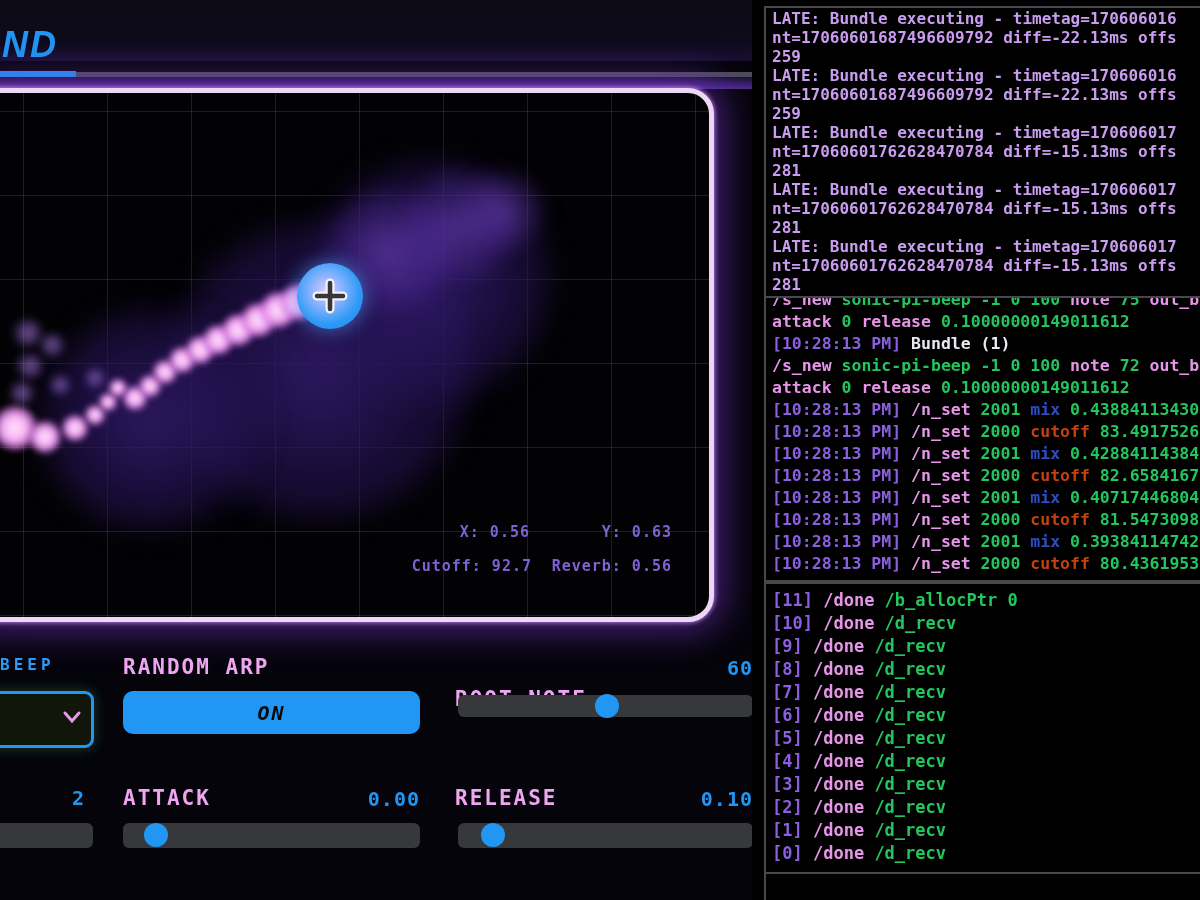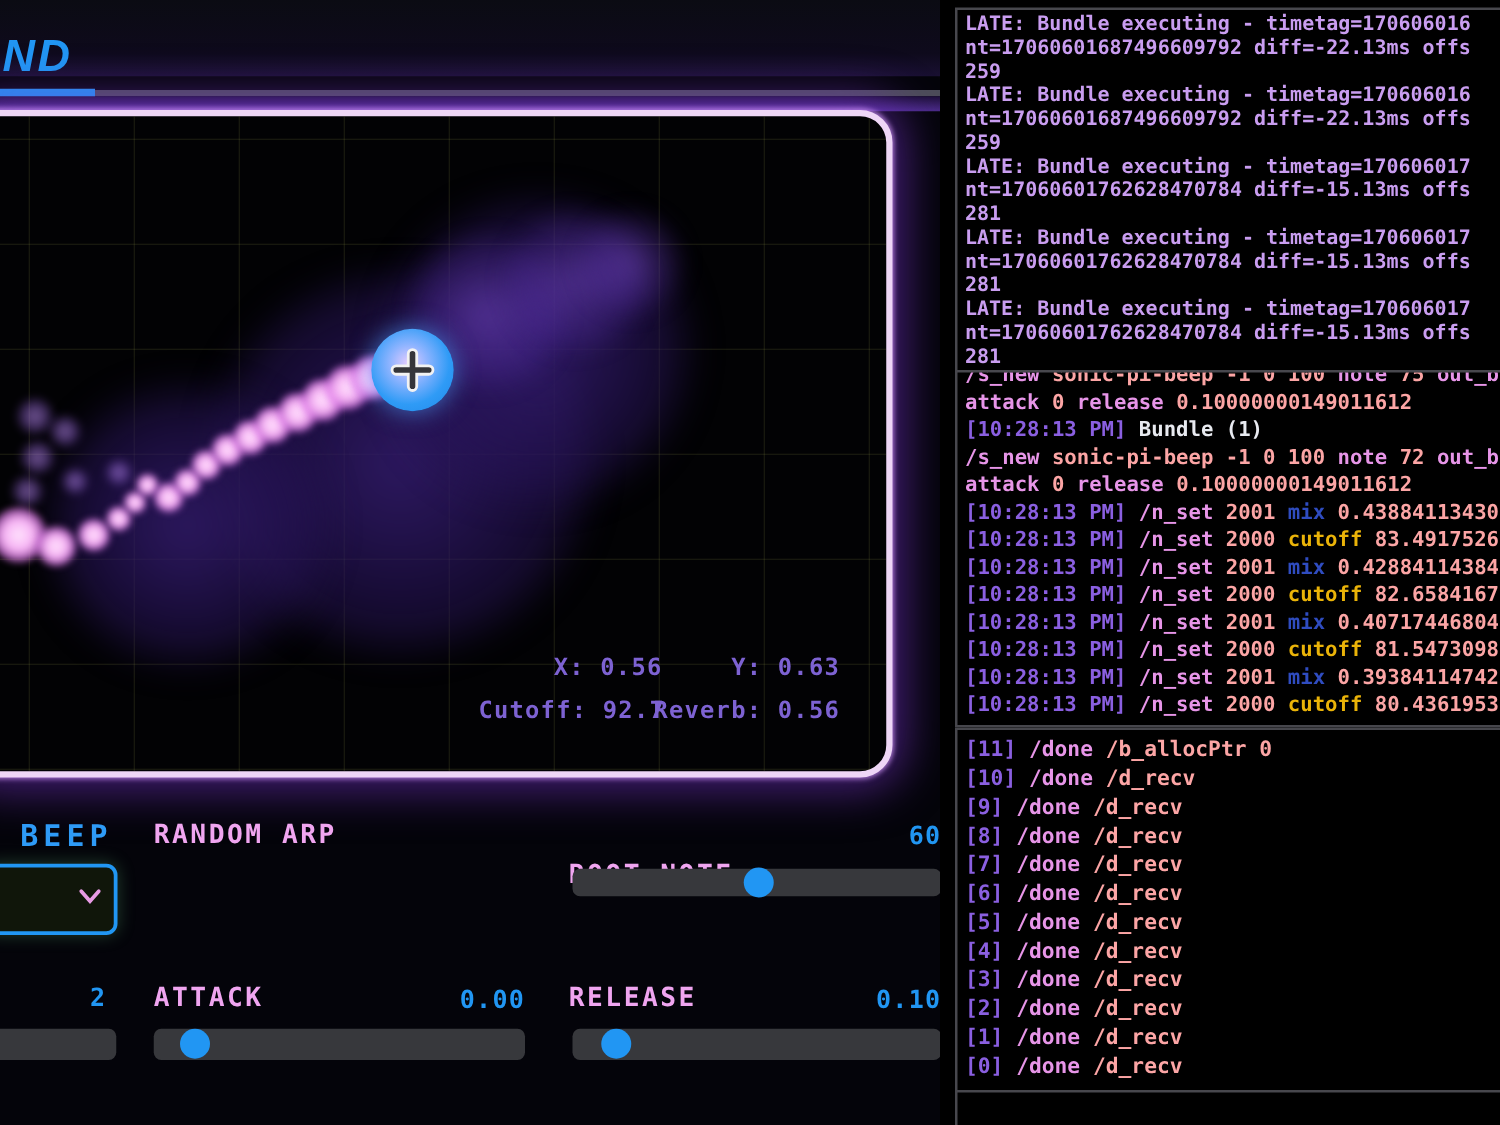--- a/index.html
+++ b/index.html
@@ -29,47 +29,47 @@
        background-size:84px 84px;background-position:46px 18px;}
   .blob{position:absolute;border-radius:50%;pointer-events:none;}
   .blob.b{background:radial-gradient(circle,#ffe4fd 0%,#f6b1f4 40%,rgba(218,110,232,0.65) 65%,rgba(180,70,210,0) 100%);filter:blur(3px);}
   .blob.f{background:radial-gradient(circle,#b58ae9 0%,rgba(142,92,214,0.55) 55%,rgba(120,70,190,0) 100%);filter:blur(4px);opacity:0.65;}
   .blob.c{background:radial-gradient(circle,rgba(132,82,222,0.45) 0%,rgba(100,55,190,0.22) 55%,rgba(90,50,180,0) 100%);filter:blur(9px);}
   .blob.h{background:radial-gradient(circle,rgba(50,27,108,0.9) 0%,rgba(40,20,90,0.55) 55%,rgba(30,15,70,0) 100%);filter:blur(14px);}
   .cursor{position:absolute;width:66px;height:66px;border-radius:50%;
        background:radial-gradient(circle at 45% 42%, #e5ccff 0%, #8fb4ff 28%, #2f9bf6 62%, #1f87e8 100%);
        box-shadow:0 0 18px 2px rgba(80,160,255,0.55);cursor:grab;}
   .cursor svg{position:absolute;left:15px;top:15px;}
-  .readout{position:absolute;font-weight:bold;font-size:19px;letter-spacing:1px;color:#7d62d2;text-align:left;}
+  .readout{position:absolute;font-weight:bold;font-size:15px;letter-spacing:1px;color:#7d62d2;text-align:left;}
 
   
   .ctl-label{position:absolute;font-weight:bold;font-size:21px;letter-spacing:2px;color:#f0a5f0;text-align:center;}
   .ctl-value{position:absolute;font-weight:bold;font-size:20px;letter-spacing:1px;color:#2196f3;text-align:right;}
-  .synth-label{position:absolute;font-weight:bold;font-size:24px;letter-spacing:4px;color:#2e9bf7;text-align:right;}
+  .synth-label{position:absolute;font-weight:bold;font-size:16px;letter-spacing:4px;color:#2e9bf7;}
   .select{position:absolute;left:-14px;top:691px;width:102px;height:51px;background:#10160a;
           border:3px solid #2196f3;border-radius:9px;cursor:pointer;
           box-shadow:0 0 14px rgba(120,230,140,0.25);}
   .select svg{position:absolute;right:9px;top:16px;}
   .btn-on{position:absolute;left:123px;top:691px;width:297px;height:43px;background:#2196f3;
           border:none;border-radius:10px;color:#06080c;font-family:"DejaVu Sans Mono",monospace;
           font-weight:bold;font-style:italic;font-size:20px;letter-spacing:2px;cursor:pointer;}
   .slider{position:absolute;background:#37383c;border-radius:6px;cursor:pointer;}
   .thumb{position:absolute;width:24px;height:24px;border-radius:50%;background:#2196f3;cursor:grab;}
 
   
   .log-pane{position:absolute;left:764px;top:0;width:436px;height:900px;background:#000;}
   .log-box{position:absolute;left:0;width:460px;background:#000;border:2px solid #47474d;
            overflow:hidden;white-space:pre;}
   .box-late{top:6px;height:287px;font-size:16px;font-weight:bold;line-height:19px;padding:1px 0 0 6px;color:#c99df0;}
   .box-osc{top:296px;height:282px;font-size:16.5px;font-weight:bold;line-height:22px;padding:0 0 0 6px;}
   .box-osc .inner{margin-top:-9px;}
   .box-done{top:582px;height:286px;font-size:17px;font-weight:bold;line-height:23px;padding:5px 0 0 6px;}
   .box-empty{top:872px;height:80px;}
-  .pur{color:#8a5fe0;} .pnk{color:#e795e8;} .blu{color:#fca5a5;}
-  .nvy{color:#2f4cc0;} .mbl{color:#eab308;margin-top:36px;} .wht{color:#e8eaf0;}
+  .pur{color:#8a5fe0;} .pnk{color:#e795e8;} .blu{color:#22c55e;}
+  .nvy{color:#2f4cc0;} .mbl{color:#c2410c;margin-top:36px;} .wht{color:#e8eaf0;}
 </style>
 </head>
 <body>
 
 <div class="left-pane">
   <div class="tabbar">
     <div class="tab active">ND</div>
     <div class="underline-active"></div>
     <div class="underline-rest"></div>
   </div>
@@ -121,20 +121,21 @@
   </div>
 
   <div class="synth-label" style="left:0;top:655px;width:90px;">BEEP</div>
   <div class="select">
     <svg width="20" height="14" viewBox="0 0 20 14">
       <polyline points="3,3 10,11 17,3" fill="none" stroke="#e79ae4" stroke-width="3" stroke-linecap="round"></polyline>
     </svg>
   </div>
 
   <div class="ctl-label" style="left:123px;top:655px;">RANDOM ARP</div>
+  <button class="btn-on">ON</button>
 
   <div class="ctl-label" style="left:455px;top:655px;margin-top:32px;">ROOT NOTE</div>
   <div class="ctl-value" style="left:600px;top:656px;width:153px;">60</div>
   <div class="slider" style="left:458px;top:695px;width:295px;height:22px;">
     <div class="thumb" style="top: -1px; left: 136.975px;"></div>
   </div>
 
   <div class="ctl-value" style="left:0;top:786px;width:85px;">2</div>
   <div class="slider" style="left:-20px;top:823px;width:113px;height:25px;"></div>
 

